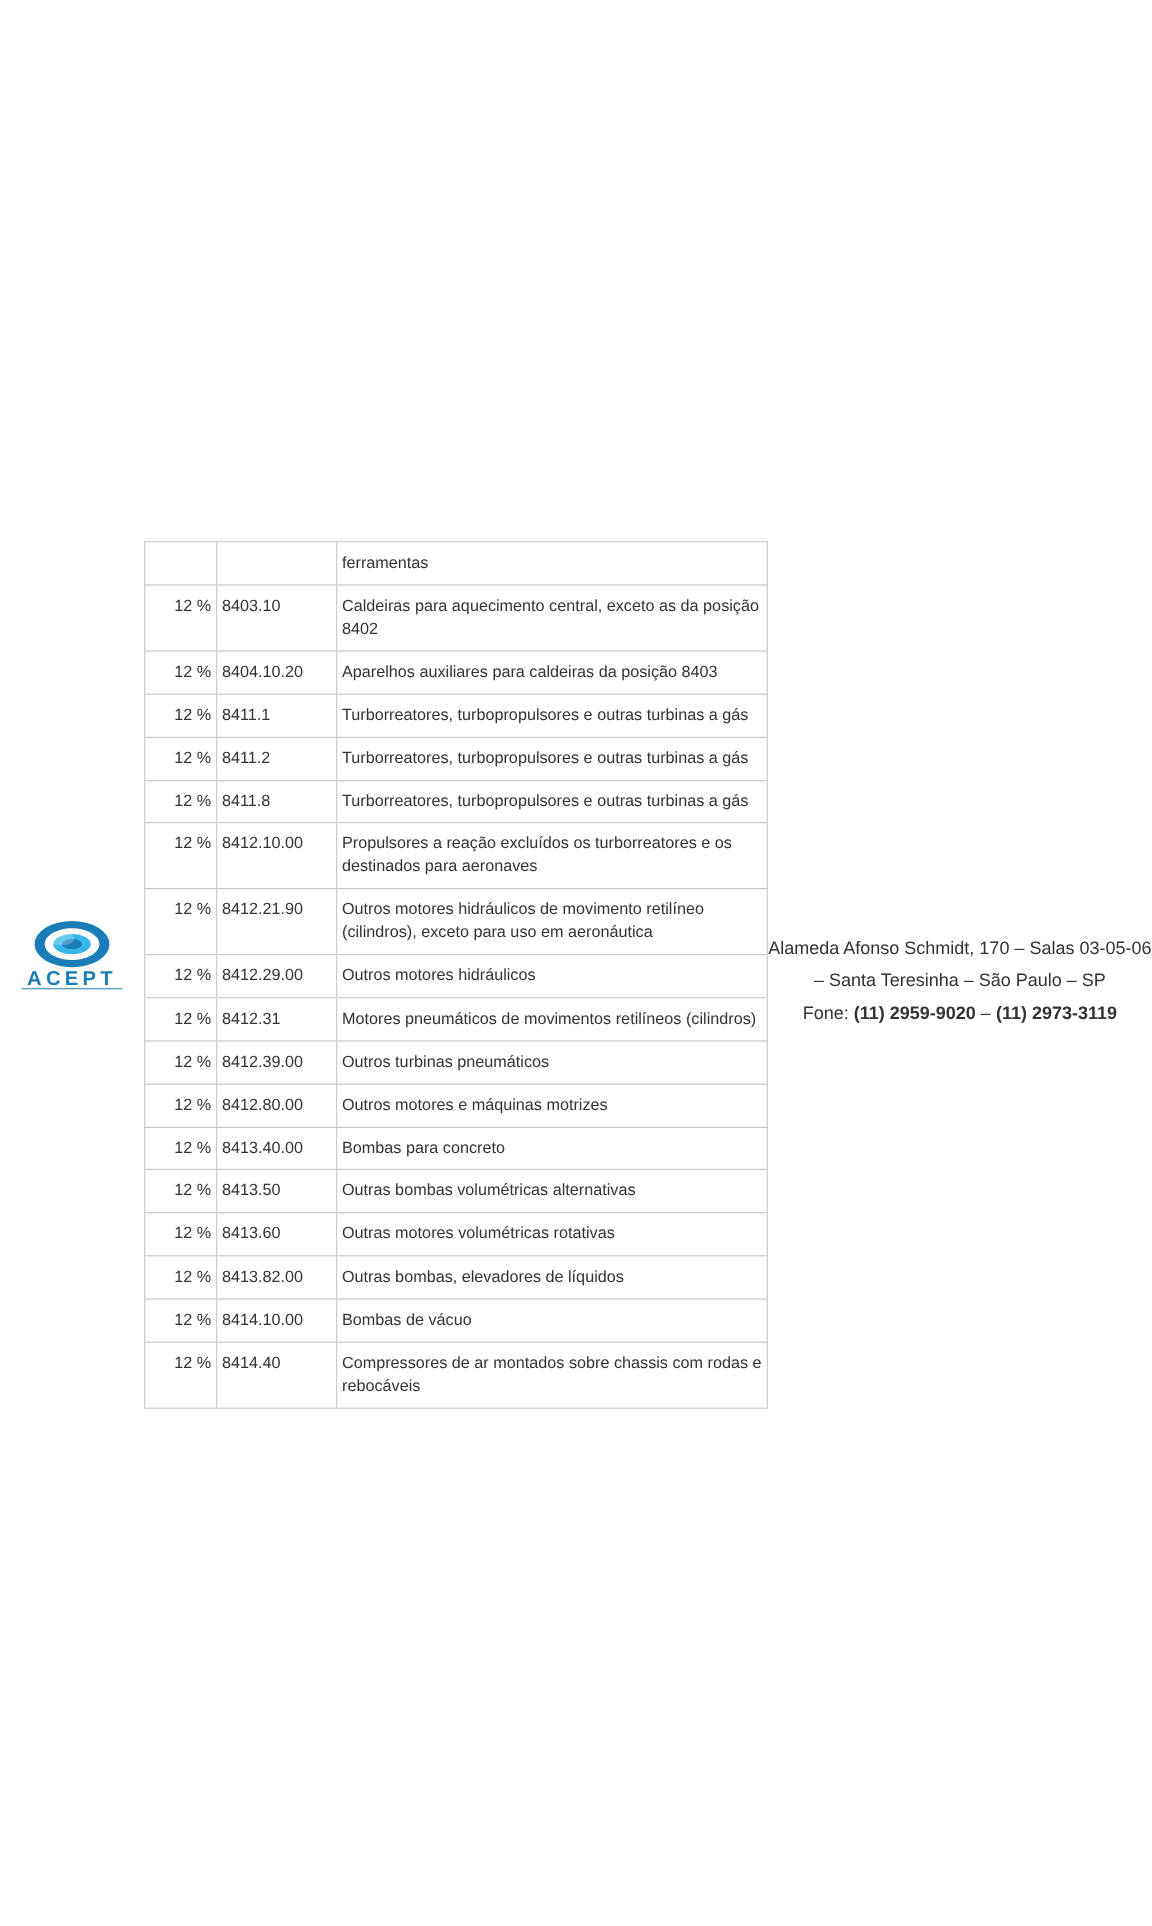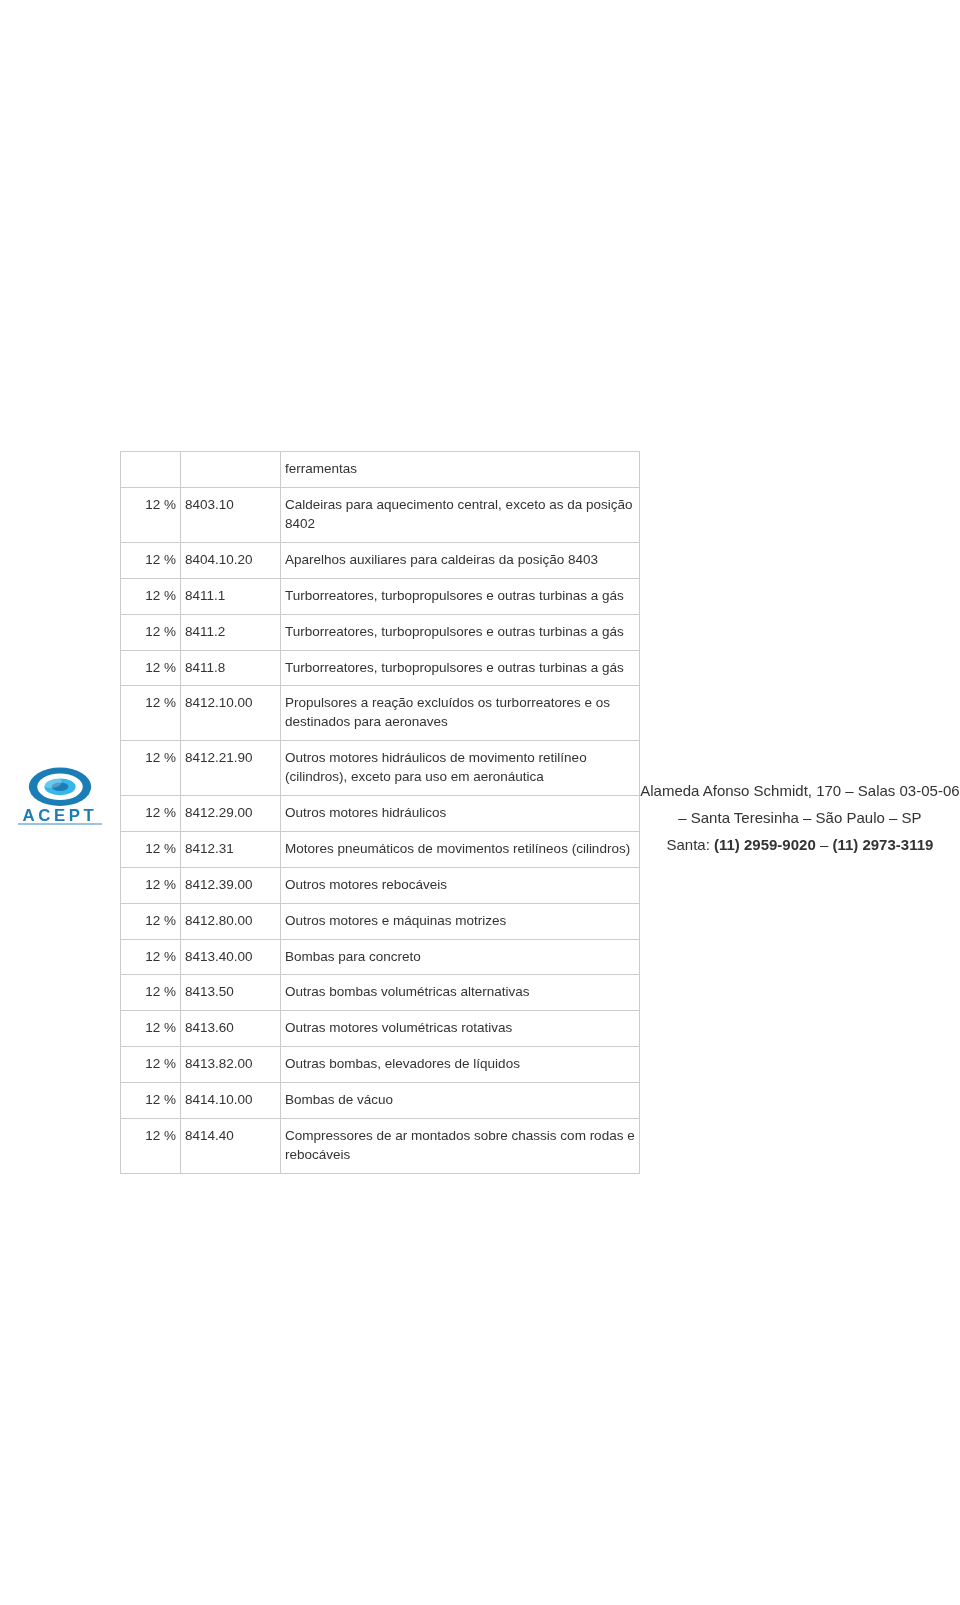--- a/index.html
+++ b/index.html
@@ -139,21 +139,21 @@
             <td class="col-desc">Outros motores hidráulicos</td>
           </tr>
           <tr>
             <td class="col-percent">12 %</td>
             <td class="col-code">8412.31</td>
             <td class="col-desc">Motores pneumáticos de movimentos retilíneos (cilindros)</td>
           </tr>
           <tr>
             <td class="col-percent">12 %</td>
             <td class="col-code">8412.39.00</td>
-            <td class="col-desc">Outros motores rebocáveis</td>
+            <td class="col-desc">Outros turbinas pneumáticos</td>
           </tr>
           <tr>
             <td class="col-percent">12 %</td>
             <td class="col-code">8412.80.00</td>
             <td class="col-desc">Outros motores e máquinas motrizes</td>
           </tr>
           <tr>
             <td class="col-percent">12 %</td>
             <td class="col-code">8413.40.00</td>
             <td class="col-desc">Bombas para concreto</td>
@@ -183,20 +183,20 @@
             <td class="col-code">8414.40</td>
             <td class="col-desc">Compressores de ar montados sobre chassis com rodas e rebocáveis</td>
           </tr>
         </tbody>
     </table>
   </div>
 
   <div class="footer">
     <div>Alameda Afonso Schmidt, 170 – Salas 03-05-06 – Santa Teresinha – São Paulo – SP</div>
     <div>
-      <span>Santa:</span>
+      <span>Fone:</span>
       <strong>(11) 2959-9020</strong>
       <span> – </span>
       <strong>(11) 2973-3119</strong>
     </div>
   </div>
 
 </div>
 
 </body></html>

